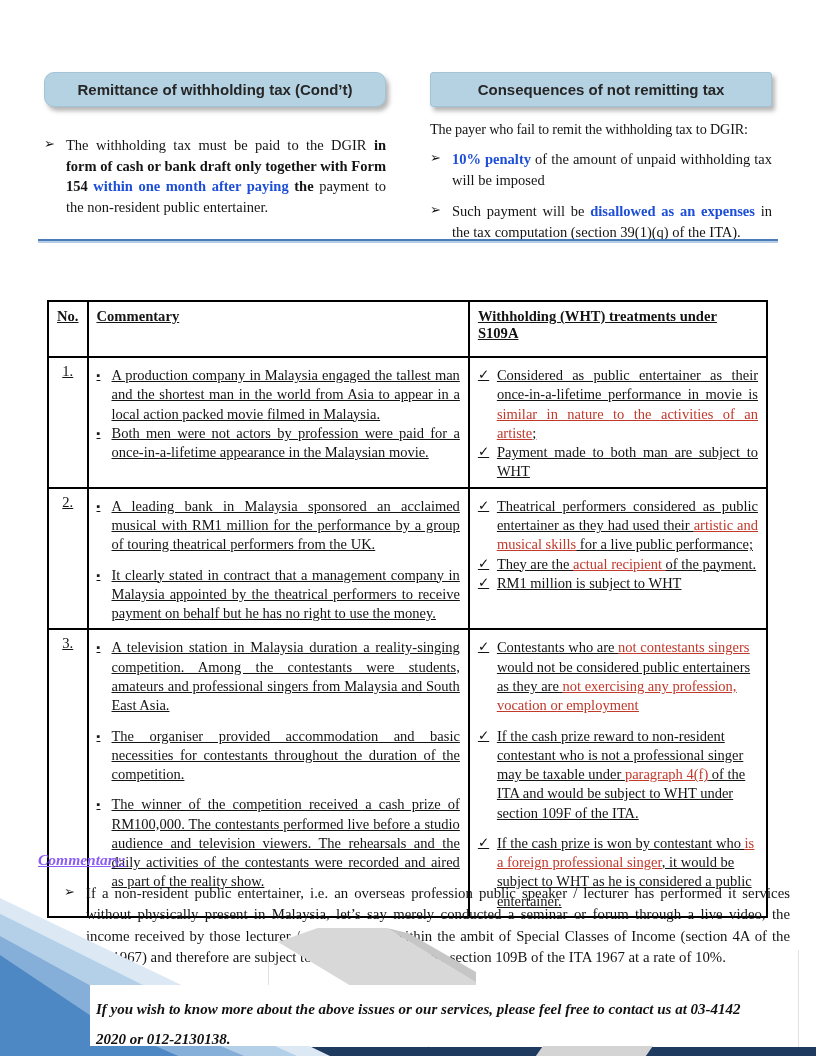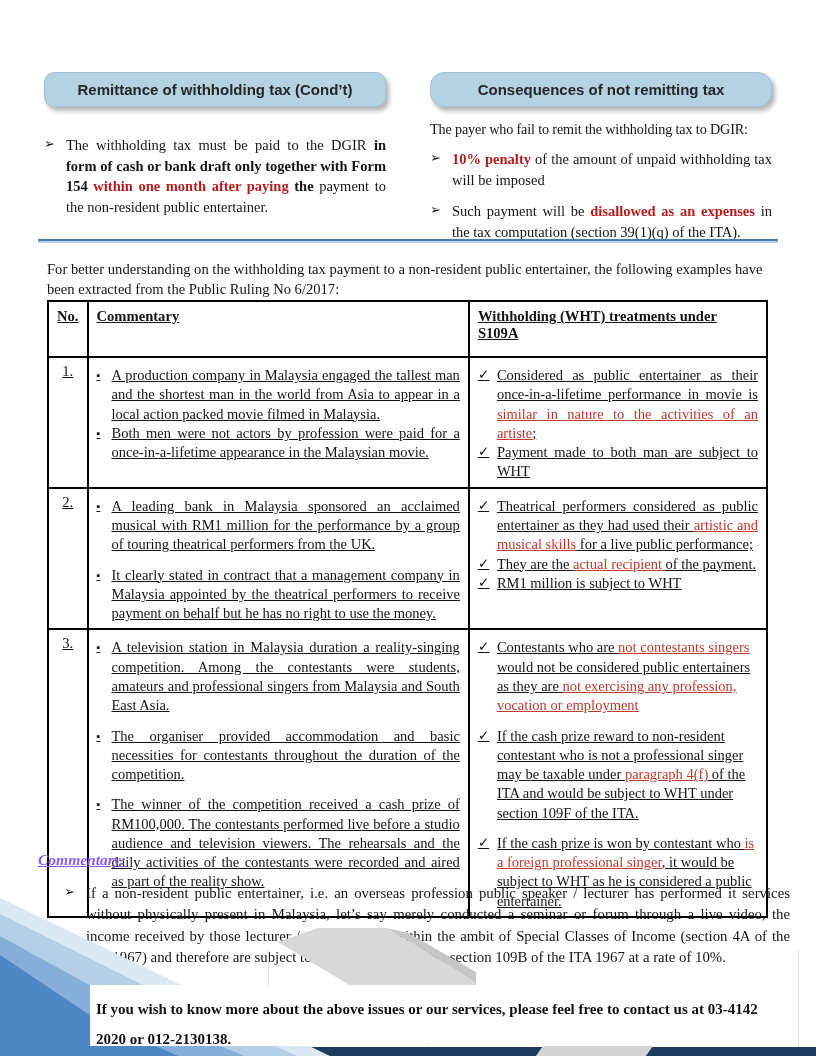--- a/index.html
+++ b/index.html
@@ -12,29 +12,29 @@
   
   .col-left  { position:absolute; left:44px;  top:72px; width:342px; }
   .col-right { position:absolute; left:430px; top:72px; width:342px; }
   .box-title {
     background:#b5d2e2; text-align:center; color:#262626;
     font-family:"Liberation Sans", sans-serif; font-weight:700; font-size:15px;
     padding:8px 4px; box-shadow:3px 4px 4px rgba(110,110,110,.5);
     border:1px solid #a3c4d6;
   }
   .box-title.rounded { border-radius:10px; }
-  .box-title.square  { border-radius:14px; }
+  .box-title.square  { border-radius:3px; }
   .bullet-row { display:flex; margin-top:12px; }
   .bullet-row .mk { flex:0 0 22px; font-size:13px; padding-top:1px; }
   .bullet-row .tx { flex:1; text-align:justify; font-size:14.5px; line-height:1.42; }
   .col-left .bullet-row { margin-top:28px; }
   .right-intro { margin-top:14px; font-size:14.2px; white-space:nowrap; letter-spacing:-0.15px; }
   .col-right .bullet-row { margin-top:11px; }
   .r-b  { font-weight:700; }
-  .r-bb { font-weight:700; color:#b91c1c; }
+  .r-bb { font-weight:700; color:#1d4ed8; }
   .r-ru { color:#c0392b; text-decoration:underline; }
   
   .divider { position:absolute; left:38px; top:239px; width:740px; height:0;
              border-top:2px solid #4a7cb8; box-shadow:0 2px 0 rgba(164,192,224,.8); }
   
   .intro { position:absolute; left:47px; top:259px; width:724px; font-size:14.6px; line-height:1.38; }
   
   .tbl-wrap { position:absolute; left:47px; top:300px; width:721px; }
   table.main { border-collapse:collapse; width:100%; }
   table.main th, table.main td { border:2px solid #000; vertical-align:top; padding:5px 8px;text-decoration:underline; }
@@ -71,21 +71,21 @@
   .gray-ribbon .g1 { position:absolute; inset:0; background:#d8d8d8;
       clip-path:polygon(20% 0, 55% 0, 100% 62%, 100% 100%, 62% 100%, 0 16%); }
   .gray-ribbon .g2 { position:absolute; inset:0; background:#c6c6c6;
       clip-path:polygon(55% 0, 66% 6%, 100% 50%, 100% 62%); }
   .gray-pgram { left:545px; top:1030px; width:110px; height:26px; background:#d4d4d4;
       transform:skewX(-35deg); z-index:1; }
   .navy-bar { left:0; right:0; bottom:0; height:9px; background:#1e3a5f; z-index:0; }
   
   .footer-box { position:absolute; left:90px; top:985px; width:676px; height:61px;
       background:#ffffff; z-index:2; padding:9px 4px 0 6px; }
-  .footer-box p { font-weight:700; font-size:15px; line-height:2.0; color:#111; }
+  .footer-box p { font-style:italic; font-weight:700; font-size:15px; line-height:2.0; color:#111; }
 </style>
 </head>
 <body>
 
 <div class="page">
 
   <div class="col-left">
     <div class="box-title rounded">Remittance of withholding tax (Cond’t)</div>
     <div class="bullet-row">
       <span class="mk">➢</span>
@@ -101,21 +101,20 @@
       <span class="tx"><span class="r-bb">10% penalty </span><span>of the amount of unpaid withholding tax will be imposed</span></span>
     </div>
     <div class="bullet-row">
       <span class="mk">➢</span>
       <span class="tx"><span>Such payment will be </span><span class="r-bb">disallowed as an expenses </span><span>in the tax computation (section 39(1)(q) of the ITA).</span></span>
     </div>
   </div>
 
   <div class="divider"></div>
 
-  <p class="intro">For better understanding on the withholding tax payment to a non-resident public entertainer, the following examples have been extracted from the Public Ruling No 6/2017:</p>
 
   <div class="tbl-wrap">
     <table class="main">
       <colgroup>
           <col class="col-no">
           <col class="col-sit">
           <col class="col-wht">
         </colgroup>
       <tbody>
           <tr>

